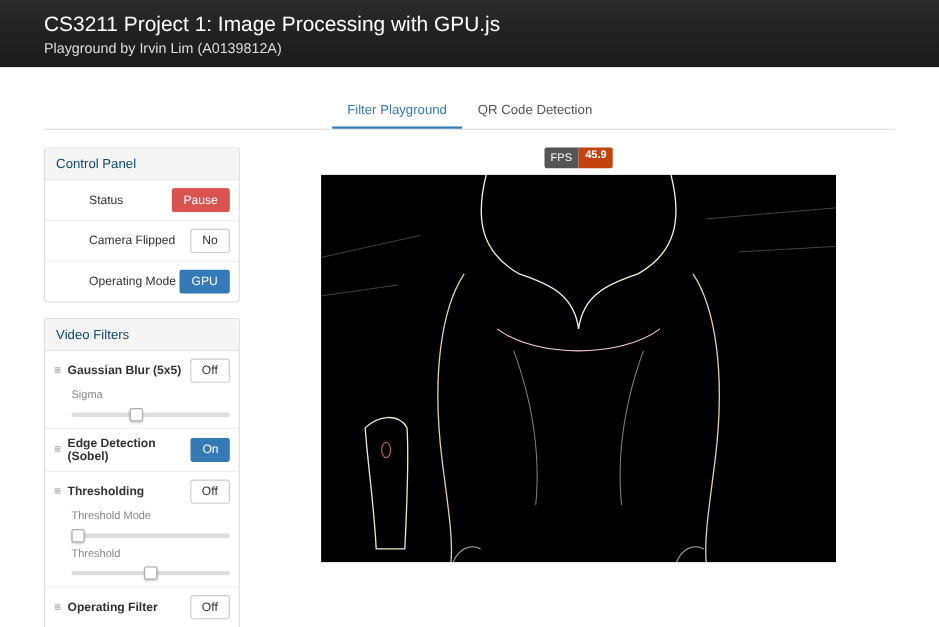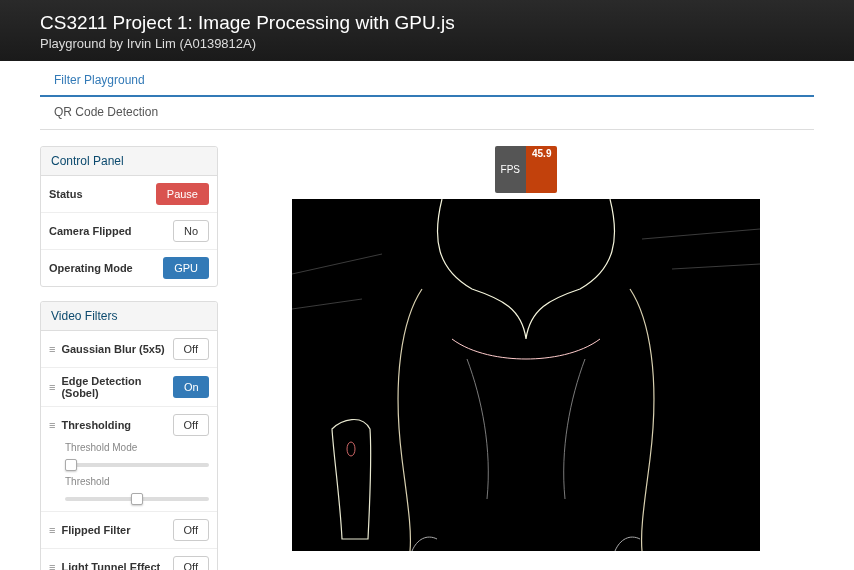--- a/index.html
+++ b/index.html
@@ -1,46 +1,46 @@
 <!DOCTYPE html>
 <html><head>
 <meta charset="utf-8">
 <style>
 * { box-sizing: border-box; margin: 0; padding: 0; }
 body { font-family: -apple-system, BlinkMacSystemFont, "Segoe UI", Helvetica, Arial, sans-serif; background: #fff; color: #333; font-size: 13px; }
 .header { background: linear-gradient(to bottom, #2a2a2a, #1a1a1a); color: #fff; padding: 12px 40px 10px 40px; }
 .header h1 { font-size: 19px; font-weight: 400; margin-bottom: 2px; }
 .header .sub { font-size: 13px; color: #ddd; font-weight: 400; }
-.tabs { display: flex; justify-content: center; border-bottom: 1px solid #ddd; margin: 0 40px; padding-top: 4px; flex-direction: column; }
+.tabs { display: flex; justify-content: center; border-bottom: 1px solid #ddd; margin: 0 40px; padding-top: 24px; }
 .tab { padding: 8px 14px; font-size: 12px; color: #555; cursor: pointer; border-bottom: 2px solid transparent; }
 .tab.active { color: #337ab7; border-bottom: 2px solid #337ab7; }
 .container { display: flex; padding: 16px 40px; gap: 20px; }
 .left { width: 178px; flex-shrink: 0; }
 .right { flex: 1; display: flex; flex-direction: column; align-items: center; }
 .panel { border: 1px solid #ddd; border-radius: 3px; margin-bottom: 14px; background: #fff; }
 .panel-head { background: #f5f5f5; border-bottom: 1px solid #ddd; padding: 7px 10px; font-size: 12px; color: #0c4a6e; border-radius: 3px 3px 0 0; }
 .row { display: flex; justify-content: space-between; align-items: center; padding: 7px 8px; border-bottom: 1px solid #eee; }
 .row:last-child { border-bottom: none; }
-.row-label { font-size: 11px; font-weight: 700; color: #333; }
+.row-label { font-size: 11px; font-weight: 400; color: #333; margin-left: 32px; }
 .btn { border: 1px solid transparent; border-radius: 3px; padding: 4px 10px; font-size: 11px; cursor: pointer; color: #fff; min-width: 36px; text-align: left; }
 .btn-danger { background: #d9534f; }
 .btn-primary { background: #337ab7; }
 .btn-default { background: #fff; color: #333; border: 1px solid #ccc; }
 .filter-block { border-bottom: 1px solid #eee; padding: 7px 8px; }
 .filter-block:last-child { border-bottom: none; }
 .filter-head { display: flex; align-items: center; justify-content: space-between; }
 .filter-name { font-size: 11px; font-weight: 700; display: flex; align-items: center; gap: 6px; }
 .drag-icon { color: #888; font-size: 11px; cursor: move; user-select: none; line-height: 1; }
 .param { margin-top: 6px; padding-left: 16px; }
 .param-label { font-size: 10px; color: #888; margin-bottom: 2px; }
 .slider { width: 100%; -webkit-appearance: none; appearance: none; height: 4px; background: #ddd; border-radius: 2px; outline: none; }
 .slider::-webkit-slider-thumb { -webkit-appearance: none; width: 12px; height: 12px; background: #fff; border: 1px solid #aaa; border-radius: 2px; cursor: pointer; box-shadow: 0 1px 2px rgba(0,0,0,0.2); }
 .slider::-moz-range-thumb { width: 12px; height: 12px; background: #fff; border: 1px solid #aaa; border-radius: 2px; cursor: pointer; }
 .fps-badge { display: inline-flex; margin-bottom: 6px; font-size: 10px; }
-.fps-label { background: #555; color: #fff; padding: 18px 6px; border-radius: 2px 0 0 2px; }
+.fps-label { background: #555; color: #fff; padding: 4px 6px; border-radius: 2px 0 0 2px; }
 .fps-value { background: #c2410c; color: #fff; padding: 2px 6px; border-radius: 0 2px 2px 0; font-weight: bold; }
 .video { width: 468px; height: 352px; background: #000; position: relative; overflow: hidden; }
 .video svg { width: 100%; height: 100%; display: block; }
 </style>
 </head>
 <body>
 
 <div class="header">
   <h1>CS3211 Project 1: Image Processing with GPU.js</h1>
   <div class="sub">Playground by Irvin Lim (A0139812A)</div>
@@ -74,20 +74,21 @@
       <div class="panel-head">Video Filters</div>
       <div id="filters-body">
           <div class="filter-block">
             <div class="filter-head">
               <div class="filter-name">
                 <span class="drag-icon">≡</span>
                 <span>Gaussian Blur (5x5)</span>
               </div>
               <button class="btn btn-default">Off</button>
             </div>
+            <div class="param"><div class="param-label">Sigma</div><input type="range" class="slider" min="0" max="100" value="40" style=""></div>
           </div>
           <div class="filter-block">
             <div class="filter-head">
               <div class="filter-name">
                 <span class="drag-icon">≡</span>
                 <span>Edge Detection (Sobel)</span>
               </div>
               <button class="btn btn-primary">On</button>
             </div>
           </div>
@@ -99,21 +100,21 @@
               </div>
               <button class="btn btn-default">Off</button>
             </div>
             <div class="param"><div class="param-label">Threshold Mode</div><input type="range" class="slider" min="0" max="100" value="0" style=""></div>
             <div class="param"><div class="param-label">Threshold</div><input type="range" class="slider" min="0" max="100" value="50" style=""></div>
           </div>
           <div class="filter-block">
             <div class="filter-head">
               <div class="filter-name">
                 <span class="drag-icon">≡</span>
-                <span>Flipped Filter</span>
+                <span>Operating Filter</span>
               </div>
               <button class="btn btn-default">Off</button>
             </div>
           </div>
           <div class="filter-block">
             <div class="filter-head">
               <div class="filter-name">
                 <span class="drag-icon">≡</span>
                 <span>Light Tunnel Effect</span>
               </div>

